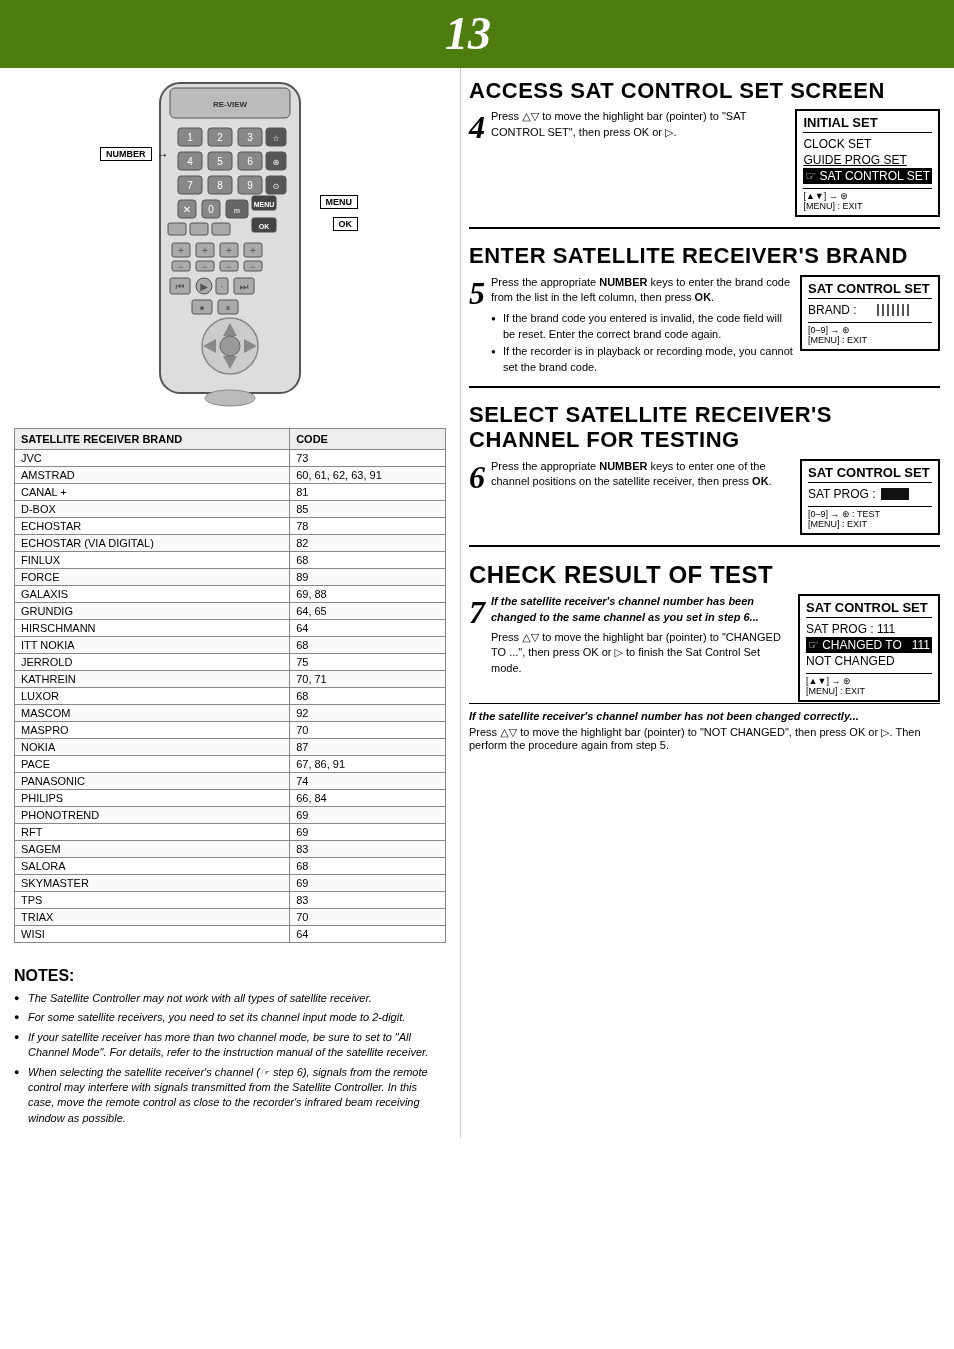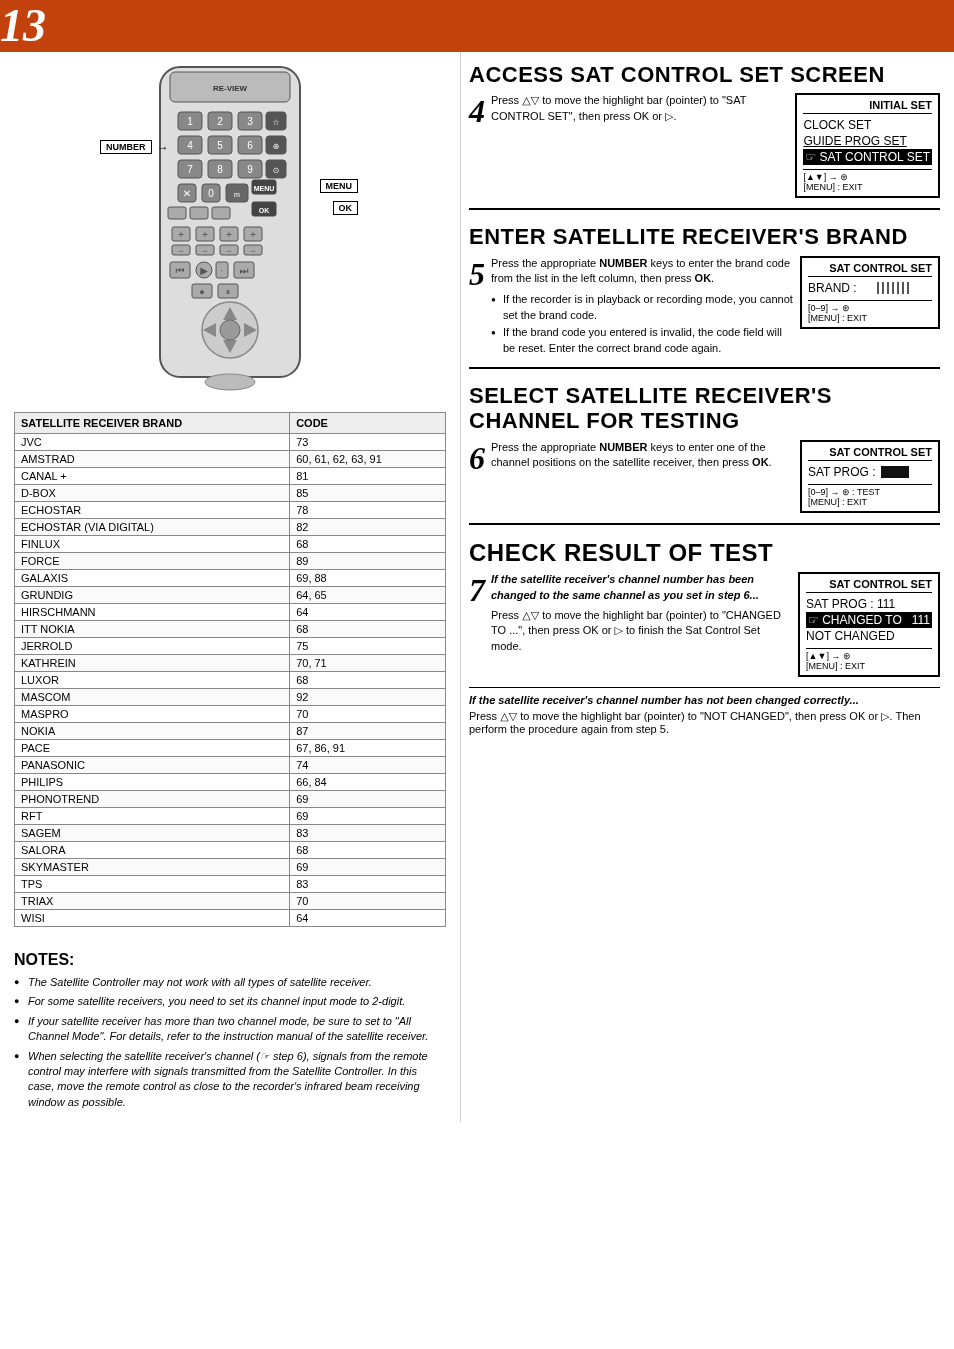--- a/index.html
+++ b/index.html
@@ -8,25 +8,25 @@
       min-height: 1349px;
       background: #fff;
       font-family: Arial, Helvetica, sans-serif;
       font-size: 12px;
       color: #000;
       position: relative;
     }
 
     
     .page-header {
-      background: #c2410c;
-      height: 52px;
+      background: #4d7c0f;
+      height: 68px;
       display: flex;
       align-items: center;
-      justify-content: flex-start;
+      justify-content: center;
       padding-right: 18px;
     }
     .page-number {
       color: #fff;
       font-size: 46px;
       font-style: italic;
       font-weight: bold;
       font-family: Georgia, serif;
       line-height: 1;
     }
@@ -166,23 +166,23 @@
     
     .screen-mockup {
       border: 2px solid #000;
       padding: 4px 6px;
       min-width: 140px;
       background: #fff;
       font-size: 10px;
       flex-shrink: 0;
     }
     .screen-mockup .screen-title {
-      text-align: right;
-      font-weight: bold;
-      font-size: 11px;
+      text-align: left;
+      font-weight: bold;
+      font-size: 13px;
       border-bottom: 1px solid #000;
       margin-bottom: 3px;
       padding-bottom: 2px;
     }
     .screen-mockup .screen-row {
       padding: 1px 0;
       font-size: 12px;
     }
     .screen-mockup .screen-row.highlighted {
       background: #000;
@@ -229,21 +229,21 @@
 <div class="page-header">
   <span class="page-number">13</span>
 </div>
 
 <div class="main-content">
 
   <div class="left-col">
 
     <div style="position:relative; width:260px; margin:0 auto 10px auto;">
 
-      <div style="position:absolute; left:0; top:77px; z-index:10;">
+      <div style="position:absolute; left:0; top:68px; z-index:10;">
         <span style="border:1.5px solid #000; padding:1px 5px; font-size:9px; font-weight:bold; background:#fff;">NUMBER</span>
         <span style="font-size:12px; margin-left:2px;">→</span>
       </div>
 
       <svg width="180" height="330" viewBox="0 0 180 330" style="display:block; margin:0 auto;" class="remote-svg">
 
         <rect x="20" y="5" width="140" height="310" rx="20" ry="20" fill="#ddd" stroke="#555" stroke-width="2"></rect>
 
         <rect x="30" y="10" width="120" height="30" rx="5" ry="5" fill="#bbb" stroke="#555" stroke-width="1"></rect>
         <text x="90" y="29" text-anchor="middle" font-size="8" font-weight="bold" fill="#333">RE-VIEW</text>
@@ -510,22 +510,22 @@
 
     <div class="section">
       <div class="section-title">
         <span>ENTER SATELLITE RECEIVER'S BRAND</span>
       </div>
       <div class="step-main-row">
         <div class="step-number">5</div>
         <div class="step-content">
           <p>Press the appropriate <strong>NUMBER</strong> keys to enter the brand code from the list in the left column, then press <strong>OK</strong>.</p>
           <ul class="step-bullets">
+            <li>If the brand code you entered is invalid, the code field will be reset. Enter the correct brand code again.</li>
             <li>If the recorder is in playback or recording mode, you cannot set the brand code.</li>
-            <li>If the brand code you entered is invalid, the code field will be reset. Enter the correct brand code again.</li>
           </ul>
         </div>
         <div style="display:flex; flex-direction:column; gap:8px; flex-shrink:0;">
           <div class="screen-mockup">
             <div class="screen-title">SAT CONTROL SET</div>
             <div class="screen-row brand-field">
               <span>BRAND :</span>
               <span style="display:inline-block; width:32px; height:12px; background: repeating-linear-gradient(90deg,#555 0,#555 2px,transparent 2px,transparent 5px); vertical-align:middle;"></span>
             </div>
             <div class="screen-footer">[0–9] → ⊛<br>[MENU] : EXIT</div>
@@ -569,20 +569,20 @@
         <div style="flex-shrink:0;">
           <div class="screen-mockup">
             <div class="screen-title">SAT CONTROL SET</div>
             <div class="screen-row">SAT PROG : 111</div>
             <div class="screen-row highlighted">☞ CHANGED TO &nbsp; 111</div>
             <div class="screen-row">NOT CHANGED</div>
             <div class="screen-footer">[▲▼] → ⊛<br>[MENU] : EXIT</div>
           </div>
         </div>
       </div>
-      <div style="margin-top:10px; border-top:1px solid #000; padding-top:6px;">
+      <div style="margin-top:1px; border-top:1px solid #000; padding-top:6px;">
         <p style="font-style:italic; font-weight:bold; font-size:11px;">If the satellite receiver's channel number has not been changed correctly...</p>
         <p style="font-size:11px; margin-top:4px;">Press △▽ to move the highlight bar (pointer) to "NOT CHANGED", then press OK or ▷. Then perform the procedure again from step 5.</p>
       </div>
     </div>
 
   </div>
 </div>
 
 </body></html>

